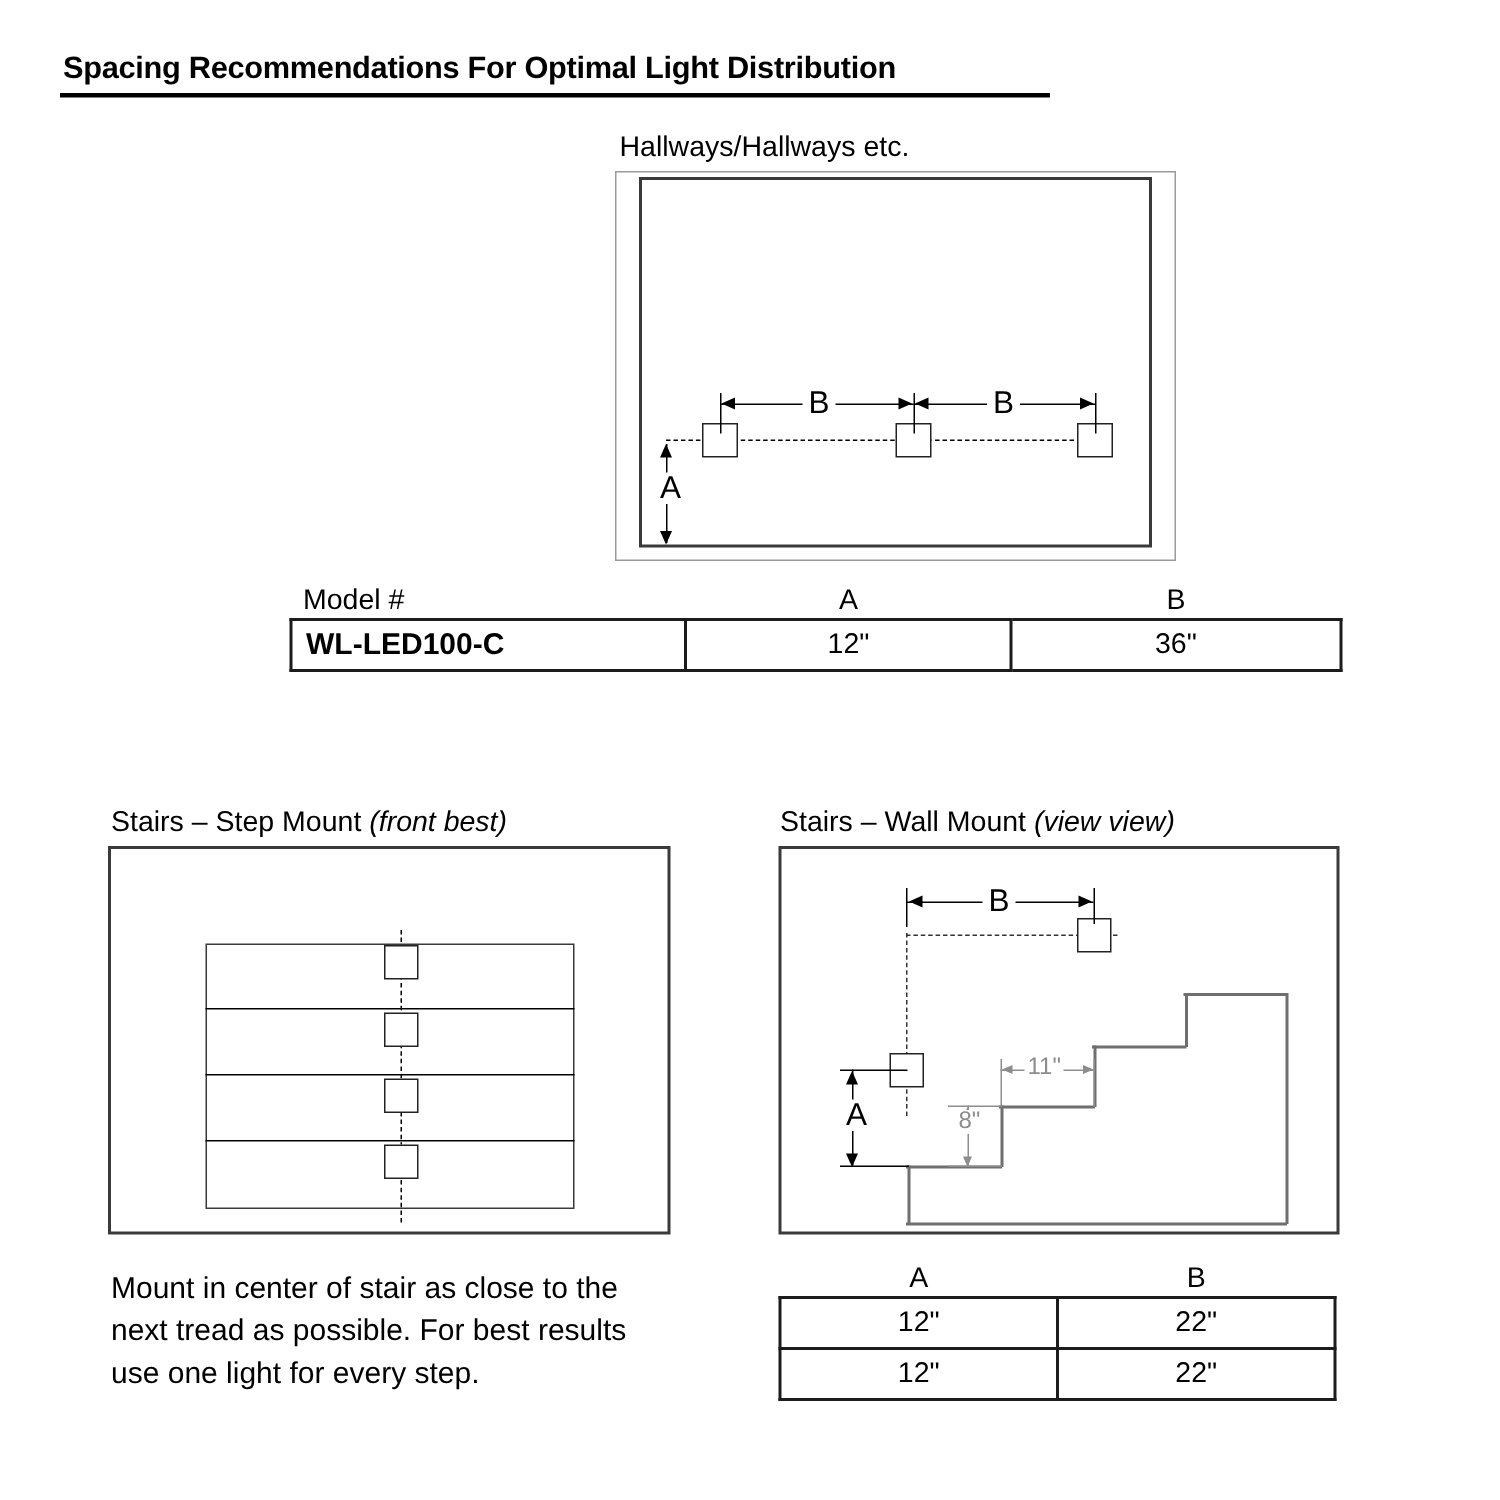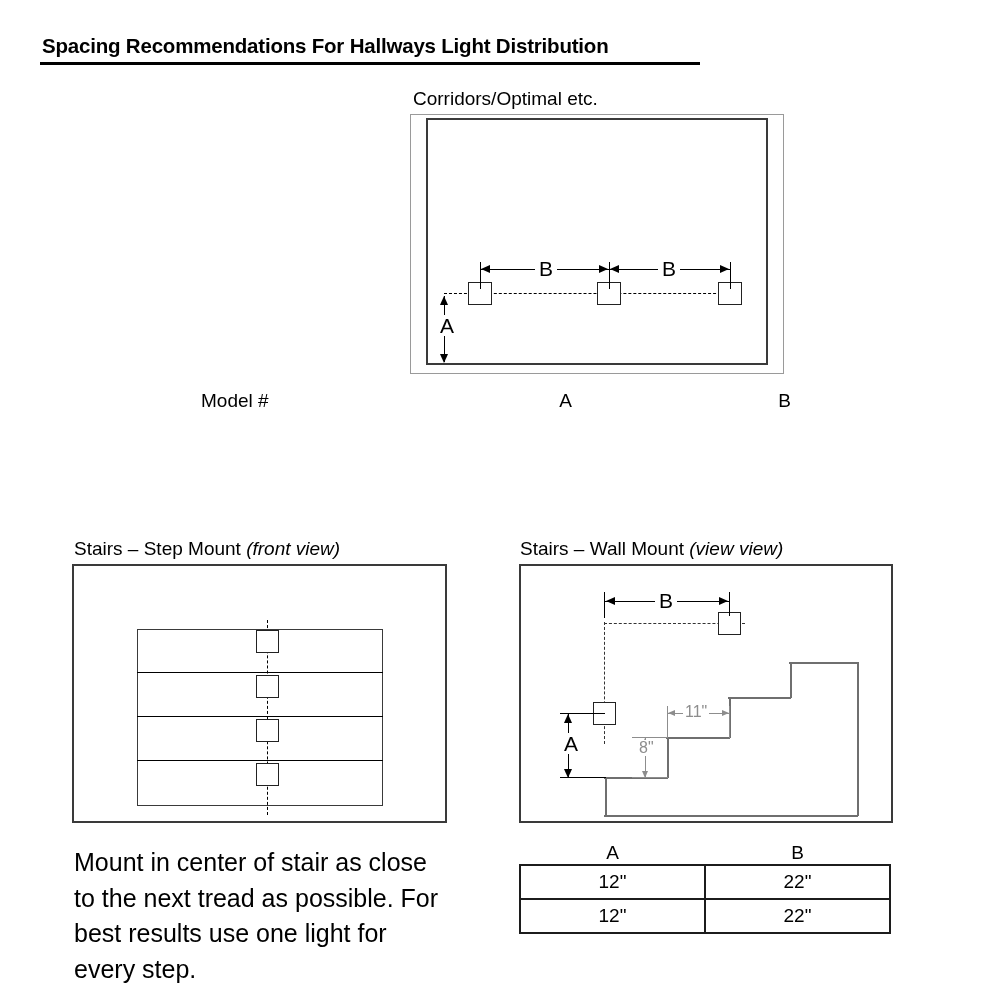--- a/index.html
+++ b/index.html
@@ -52,31 +52,31 @@
   
   table{border-collapse:collapse;}
   .spec-table{position:absolute;}
   .spec-table td,.spec-table th{padding:0;}
   .hdr-row td{border:none;font-size:19px;text-align:center;font-weight:normal;height:26px;vertical-align:bottom;}
   .hdr-row td.lead{text-align:left;padding-left:8px;}
   .body-row td{border:2px solid #1c1c1c;font-size:19px;text-align:center;height:32px;}
   .body-row td.model{text-align:left;padding-left:9px;font-weight:bold;font-size:20px;}
 
   
-  #step-note{left:74px;top:845px;width:380px;font-size:25px;line-height:1.42;}
+  #step-note{left:74px;top:845px;width:380px;font-size:20px;line-height:1.42;}
 </style>
 </head>
 <body>
 
-<div class="abs" id="page-title">Spacing Recommendations For Hallways Light Distribution</div>
+<div class="abs" id="page-title">Spacing Recommendations For Optimal Light Distribution</div>
 <div class="abs" id="title-rule"></div>
 
 <div class="abs" style="left:0;top:0;">
 
-  <div class="abs section-title" style="left:413px;top:88px;">Corridors/Optimal etc.</div>
+  <div class="abs section-title" style="left:413px;top:88px;">Hallways/Hallways etc.</div>
 
   <div class="abs frame-outer" style="left:410px;top:114px;width:374px;height:260px;"></div>
 
   <div class="abs frame-inner" style="left:426px;top:118px;width:342px;height:247px;"></div>
 
   <div class="abs hdash" style="left:444px;top:293px;width:292px;"></div>
 
   <div class="abs fixture" style="left:468px;top:282px;width:24px;height:23px;"></div>
   <div class="abs fixture" style="left:597px;top:282px;width:24px;height:23px;"></div>
   <div class="abs fixture" style="left:718px;top:282px;width:24px;height:23px;"></div>
@@ -101,26 +101,31 @@
   <div class="abs dim-label" style="left:436px;top:315px;">A</div>
 </div>
 
 <table class="spec-table" style="left:193px;top:386px;width:702px;">
   <tbody>
       <tr class="hdr-row">
     <td class="lead" style="width:217px;">Model #</td>
     <td style="width:185px;">A</td>
     <td style="width:188px;">B</td>
   </tr>
+  <tr class="body-row">
+    <td class="model">WL-LED100-C</td>
+    <td>12"</td>
+    <td>36"</td>
+  </tr>
 </tbody>
   </table>
 
 <div class="abs" style="left:0;top:0;">
   <div class="abs section-title" style="left:74px;top:538px;">
-    <span>Stairs – Step Mount </span><span class="it">(front view)</span>
+    <span>Stairs – Step Mount </span><span class="it">(front best)</span>
   </div>
 
   <div class="abs frame-plain" style="left:72px;top:564px;width:375px;height:259px;"></div>
 
   <div class="abs" style="left:137px;top:629px;width:246px;height:177px;border:1.6px solid #3a3a3a;box-sizing:border-box;"></div>
   <div class="abs hline" style="left:137px;top:672px;width:246px;"></div>
   <div class="abs hline" style="left:137px;top:716px;width:246px;"></div>
   <div class="abs hline" style="left:137px;top:760px;width:246px;"></div>
 
   <div class="abs vdash" style="left:267px;top:620px;height:195px;"></div>

